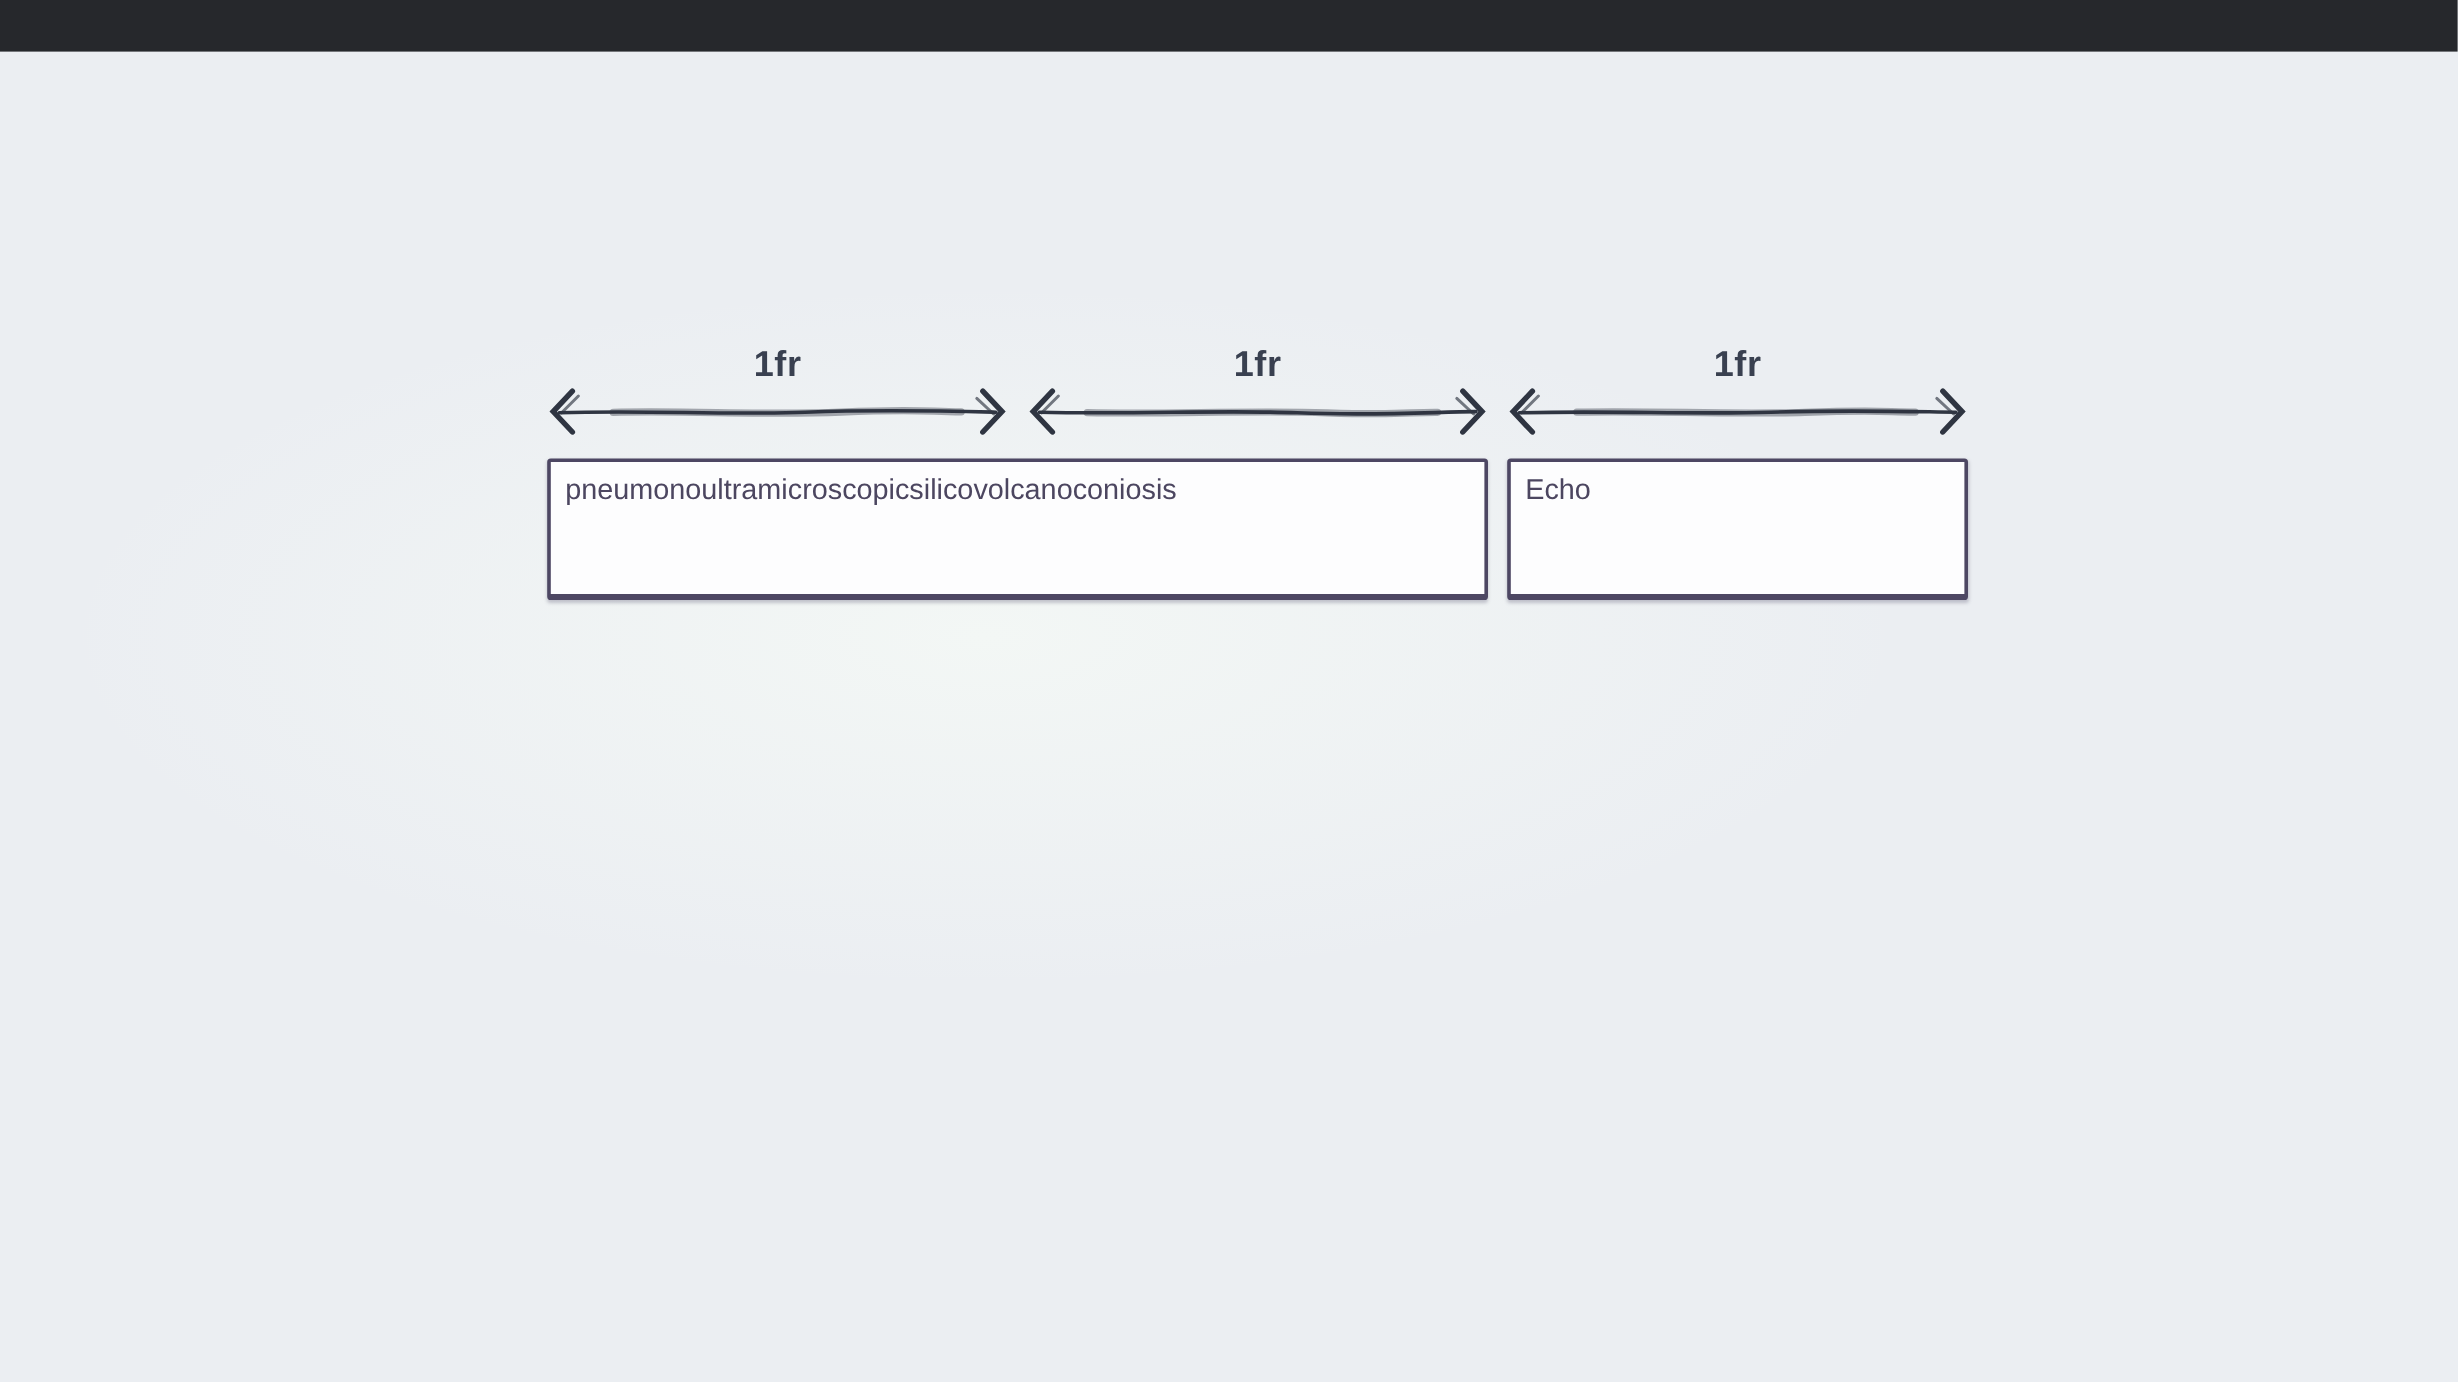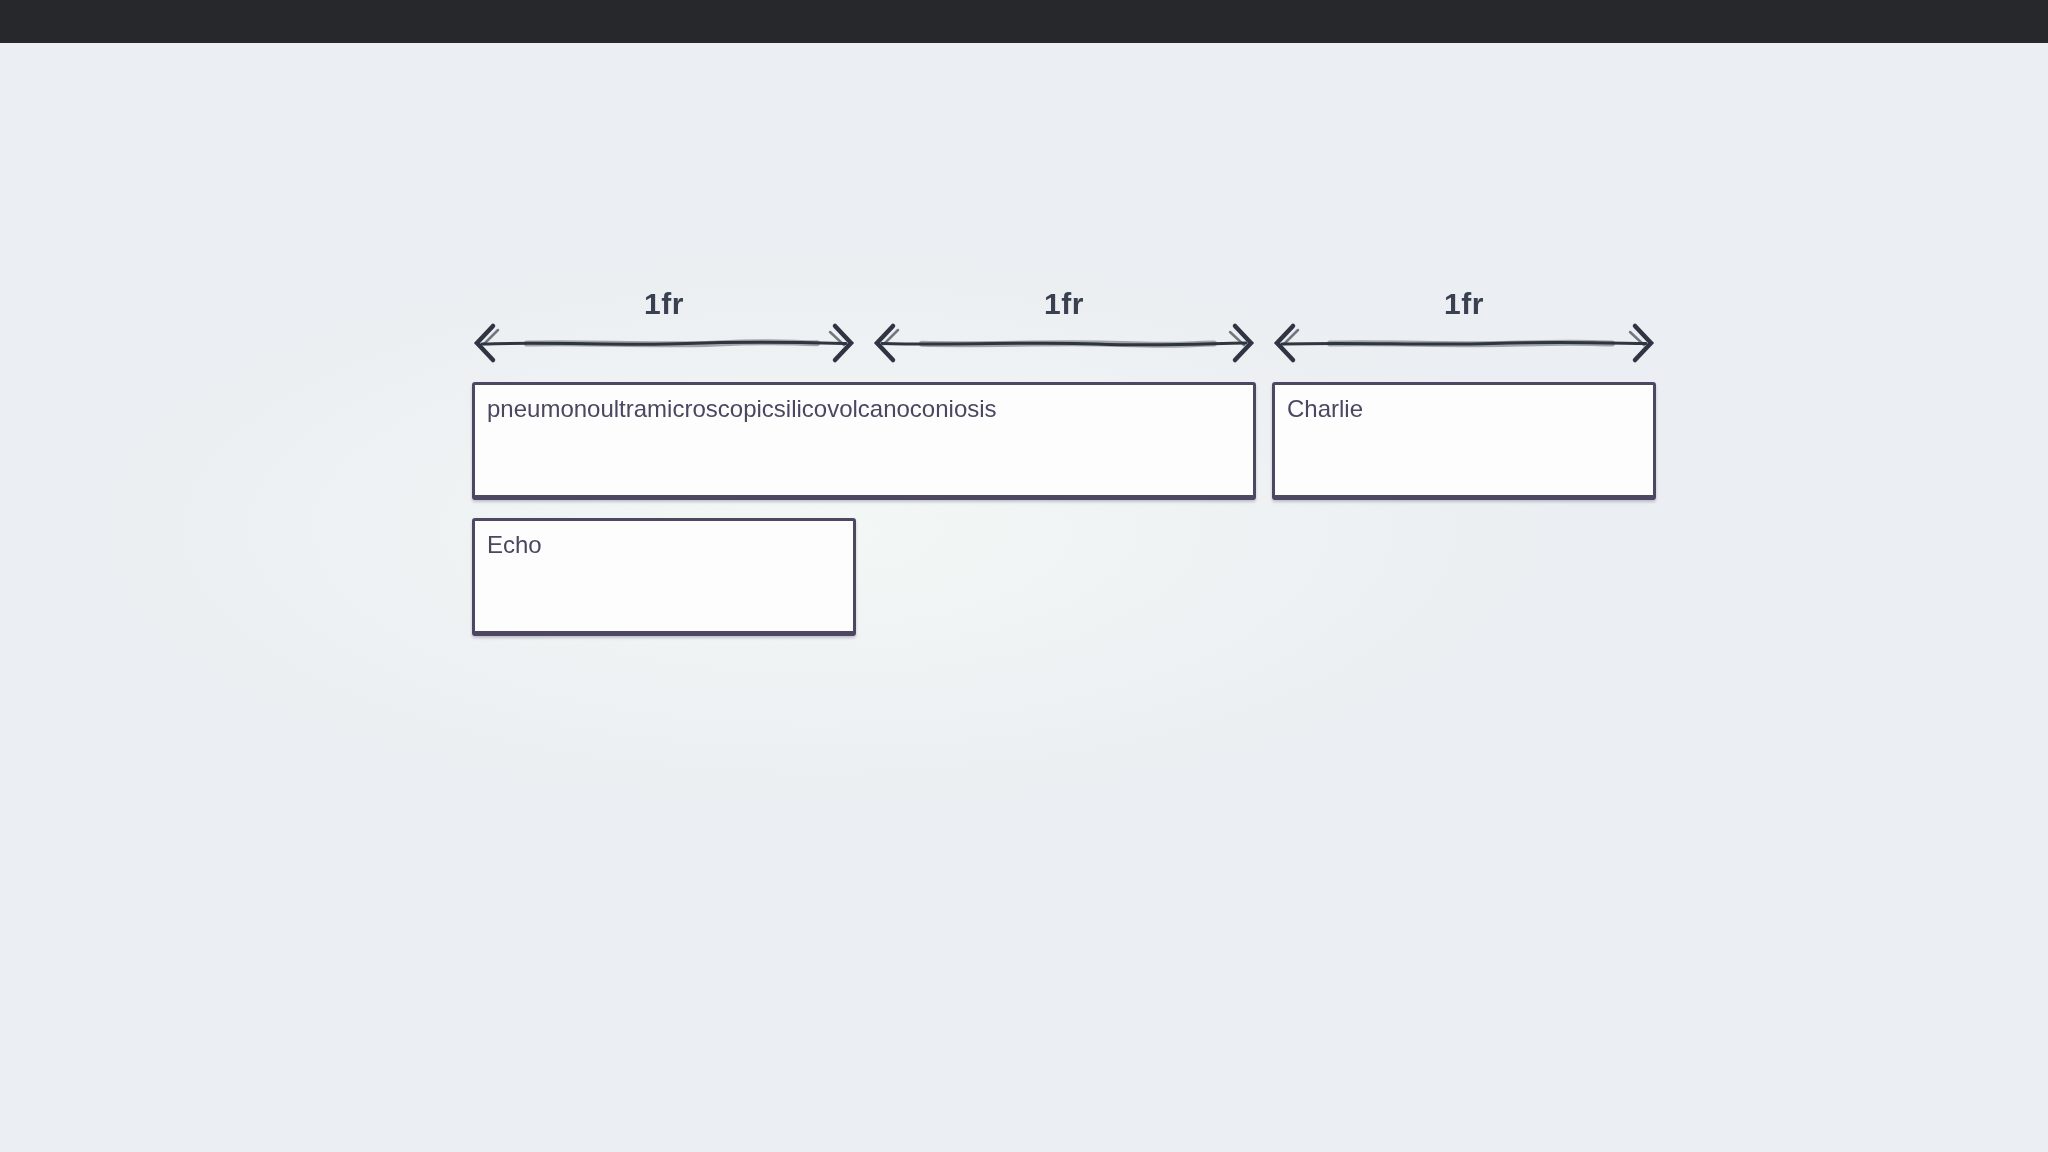--- a/index.html
+++ b/index.html
@@ -18,21 +18,21 @@
   }
   .topbar {
     position: absolute;
     left: 0; top: 0;
     width: 100%;
     height: 43px;
     background: #26282c;
   }
   .stage {
     position: absolute;
-    left: 472px;
+    left: 456px;
     top: 288px;
     width: 1364px;
   }
   .track-headers {
     display: flex;
     gap: 16px;
   }
   .track-header {
     width: 384px;
   }
@@ -125,17 +125,16 @@
           <path d="M10 23 C 85 21, 155 24.5, 220 22.5 S 335 22, 374 22.5" stroke-width="3"></path>
           <path d="M58 22.5 C 122 21.2, 188 24.6, 248 22.6 S 310 22, 340 22.4" stroke-width="6" opacity="0.4"></path>
         </g>
       </svg>
     </div>
 
   </div>
 
   <div class="grid">
     <div class="gitem span-2">pneumonoultramicroscopicsilicovolcanoconiosis</div>
-    <div class="gitem">Charlie</div>
     <div class="gitem">Echo</div>
   </div>
 
 </main>
 
 </body></html>

